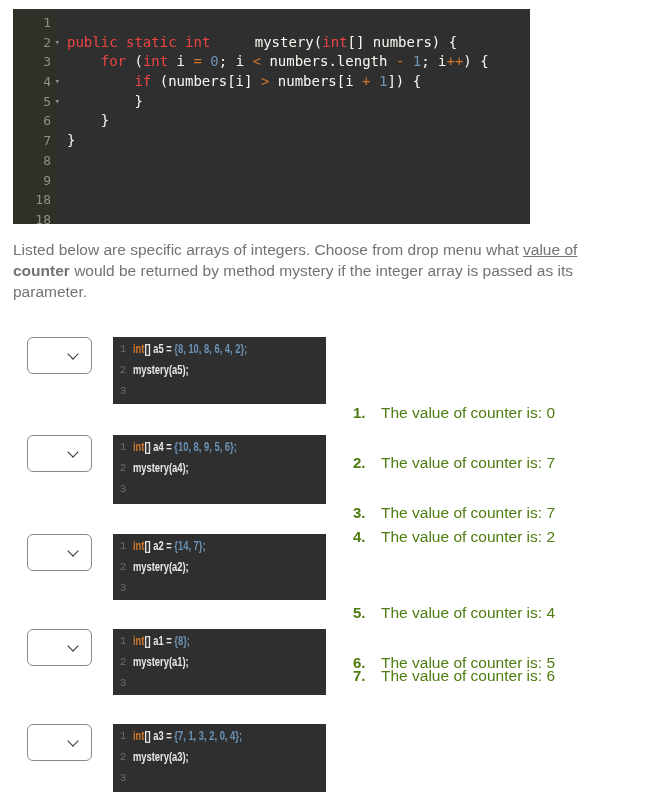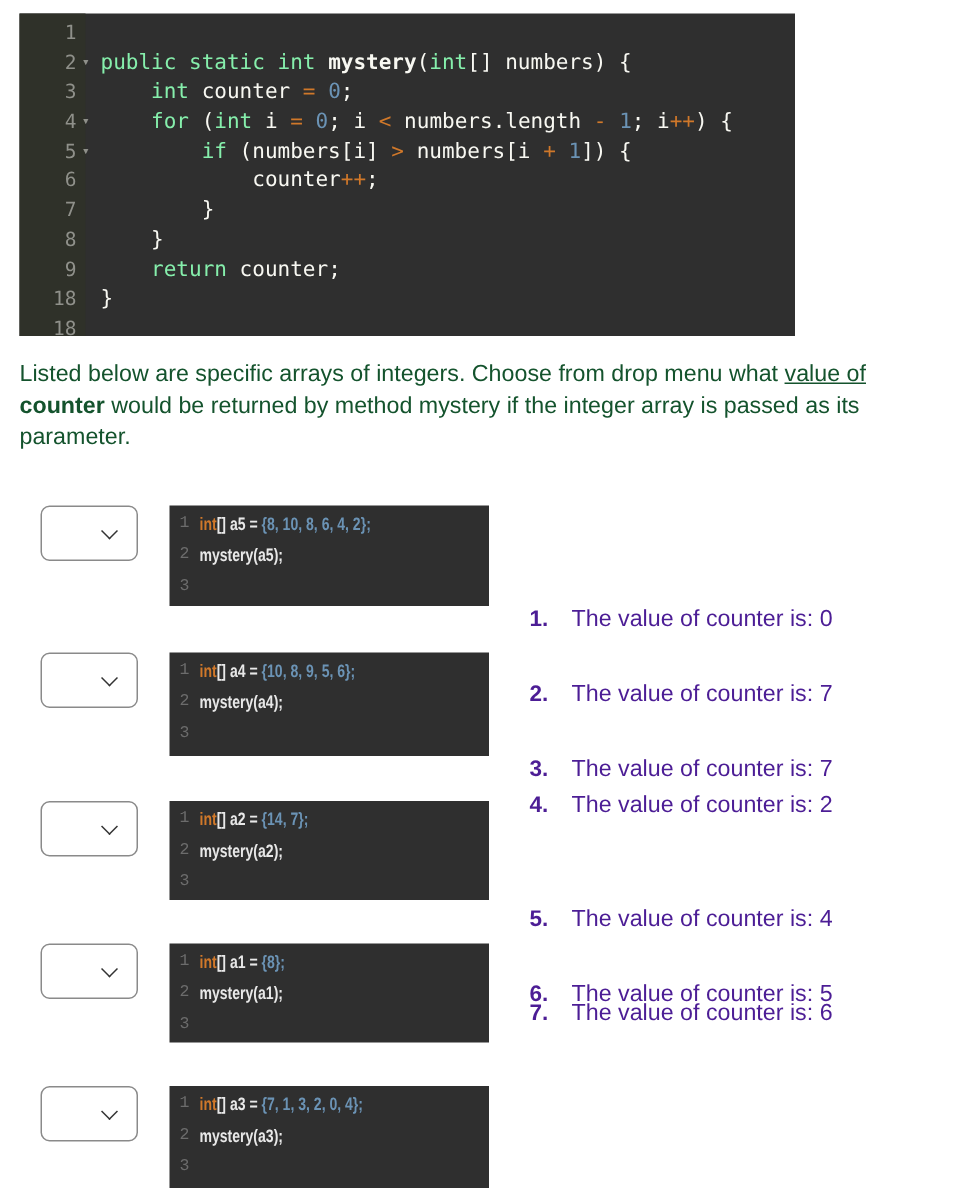--- a/index.html
+++ b/index.html
@@ -9,28 +9,28 @@
   
   .editor { position:absolute; left:13px; top:9px; width:517px; height:215px;
             background:#2f2f2f; display:flex; }
   .gutter { width:44px; background:#2f3129; padding-top:4px; box-sizing:border-box; }
   .gutter .ln { height:19.7px; line-height:19.7px; font-family:"DejaVu Sans Mono", monospace;
                 font-size:13px; color:#8f908a; text-align:right; padding-right:6px; position:relative; }
   .gutter .ln .fold { color:#8f908a; font-size:9px; position:absolute; right:-3px; top:0; }
   .code { flex:1; padding-top:4px; padding-left:10px; }
   .code .line { height:19.7px; line-height:19.7px; font-family:"DejaVu Sans Mono", monospace;
                 font-size:14px; color:#f8f8f2; white-space:pre; }
-  .kw { color:#86efac;text-align:center; }
+  .kw { color:#ef4444;text-align:center; }
   .num { color:#6b93b5; }
   .op { color:#d0782a; }
-  .fn { color:#f8f8f2; font-weight:bold; }
+  .fn { color:#f8f8f2; font-weight:normal;margin-left:36px; }
 
   
   .question { position:absolute; left:13px; top:239px; width:630px; font-size:15.5px;
-              line-height:21px; color:#14532d; }
+              line-height:21px; color:#737373; }
   .question .u { text-decoration:underline; }
   .question b { font-weight:bold; }
 
   
   .select { position:absolute; left:27px; width:65px; height:37px; box-sizing:border-box;
             border:1px solid #8a8a8a; border-radius:6px; background:#fff; cursor:pointer; }
   .select .chev { position:absolute; right:14px; top:12px; width:7px; height:7px;
                   border-right:1.6px solid #333; border-bottom:1.6px solid #333;
                   transform:rotate(45deg); }
 
@@ -41,21 +41,21 @@
   .snip .sg div { height:21px; line-height:21px; font-family:"Liberation Mono", monospace;
                   font-size:11px; color:#6c6c6c; text-align:center; }
   .snip .sc { flex:1; padding-top:2px; }
   .snip .sc div { height:21px; line-height:21px; font-family:"Liberation Sans", sans-serif;
                   font-size:12px; font-weight:bold; color:#e8e8e8; white-space:pre;
                   transform:scaleX(0.78); transform-origin:left center; }
   .snip .sc .kw2 { color:#d0782a; }
   .snip .sc .n2 { color:#6b93b5; }
 
   
-  .answer { position:absolute; left:353px; font-size:15.5px; color:#4c1d95; white-space:nowrap; }
+  .answer { position:absolute; left:353px; font-size:15.5px; color:#4d7c0f; white-space:nowrap; }
   .answer .idx { display:inline-block; width:28px; font-weight:bold; font-size:15px; }
 </style>
 </head>
 <body>
 
 <div class="editor">
   <div class="gutter">
     <div class="ln">1</div>
     <div class="ln"><span>2</span><span class="fold">▾</span></div>
     <div class="ln">3</div>
@@ -64,27 +64,24 @@
     <div class="ln">6</div>
     <div class="ln">7</div>
     <div class="ln">8</div>
     <div class="ln">9</div>
     <div class="ln">18</div>
     <div class="ln">18</div>
   </div>
   <div class="code" id="code-area">
       <div class="line"></div>
       <div class="line"><span class="kw">public</span><span> </span><span class="kw">static</span><span> </span><span class="kw">int</span><span> </span><span class="fn">mystery</span><span>(</span><span class="kw">int</span><span>[] </span><span>numbers</span><span>) {</span></div>
-      <div class="line"><span>    </span><span class="kw">int</span><span> </span><span>counter</span><span> </span><span class="op">=</span><span> </span><span class="num">0</span><span>;</span></div>
       <div class="line"><span>    </span><span class="kw">for</span><span> (</span><span class="kw">int</span><span> </span><span>i</span><span> </span><span class="op">=</span><span> </span><span class="num">0</span><span>; </span><span>i</span><span> </span><span class="op">&lt;</span><span> </span><span>numbers</span><span>.</span><span>length</span><span> </span><span class="op">-</span><span> </span><span class="num">1</span><span>; </span><span>i</span><span class="op">++</span><span>) {</span></div>
       <div class="line"><span>        </span><span class="kw">if</span><span> (</span><span>numbers</span><span>[</span><span>i</span><span>] </span><span class="op">&gt;</span><span> </span><span>numbers</span><span>[</span><span>i</span><span> </span><span class="op">+</span><span> </span><span class="num">1</span><span>]) {</span></div>
-      <div class="line"><span>            </span><span>counter</span><span class="op">++</span><span>;</span></div>
       <div class="line"><span>        }</span></div>
       <div class="line"><span>    }</span></div>
-      <div class="line"><span>    </span><span class="kw">return</span><span> </span><span>counter</span><span>;</span></div>
       <div class="line"><span>}</span></div>
       <div class="line"></div>
     </div>
 </div>
 
 <div class="question"><span>Listed below are specific arrays of integers. Choose from drop menu  what </span><span class="u">value of</span><br><b>counter</b><span> would be returned by method mystery if the integer array is passed as its parameter.</span></div>
 
 <div class="select" style="top:337px"><span></span><span class="chev"></span></div>
 <div class="select" style="top:435px"><span></span><span class="chev"></span></div>
 <div class="select" style="top:534px"><span></span><span class="chev"></span></div>

